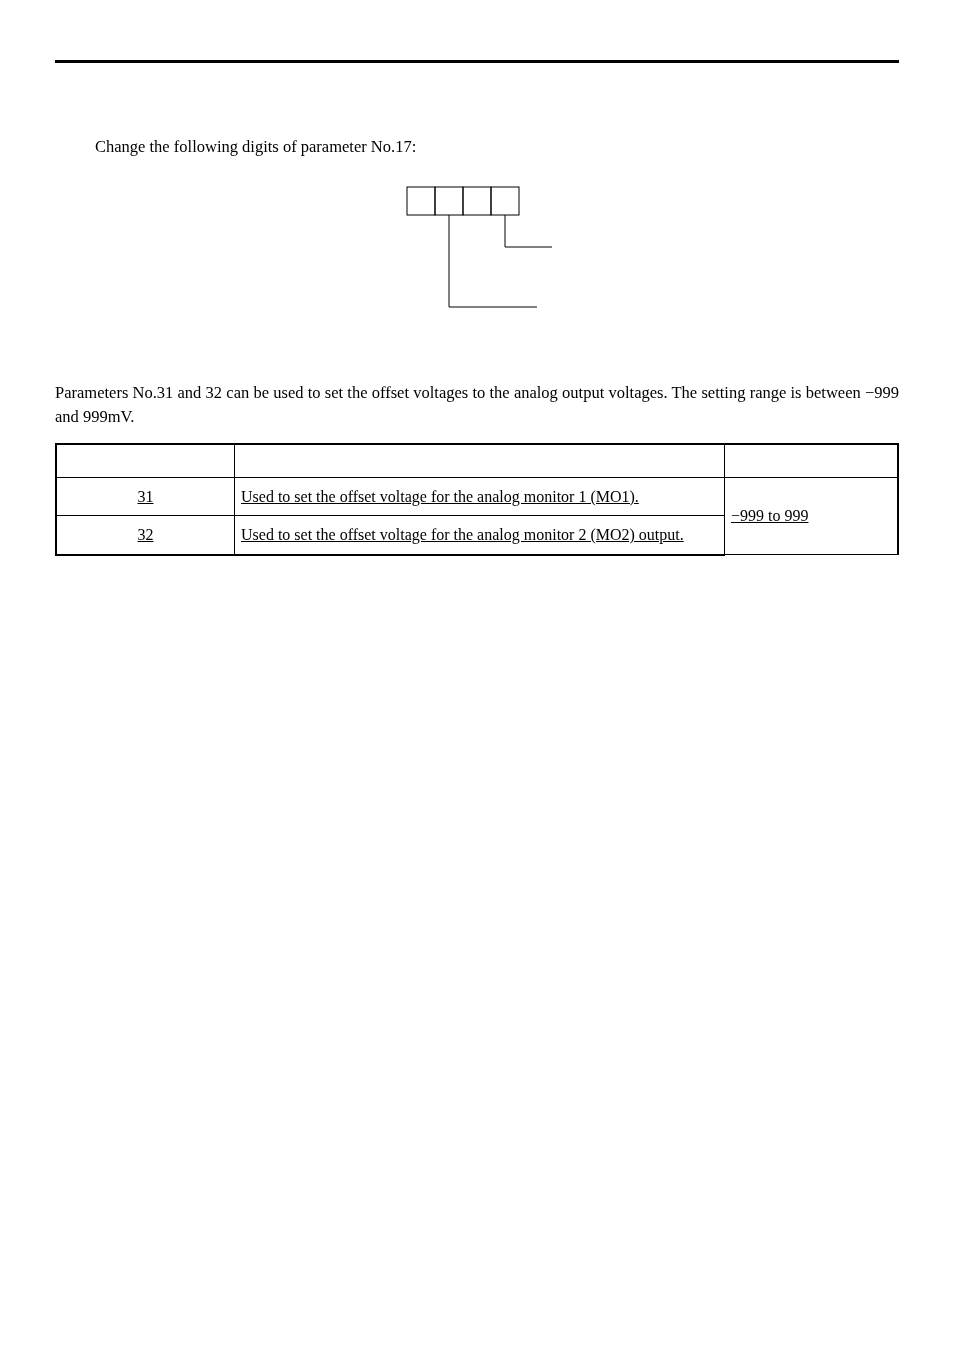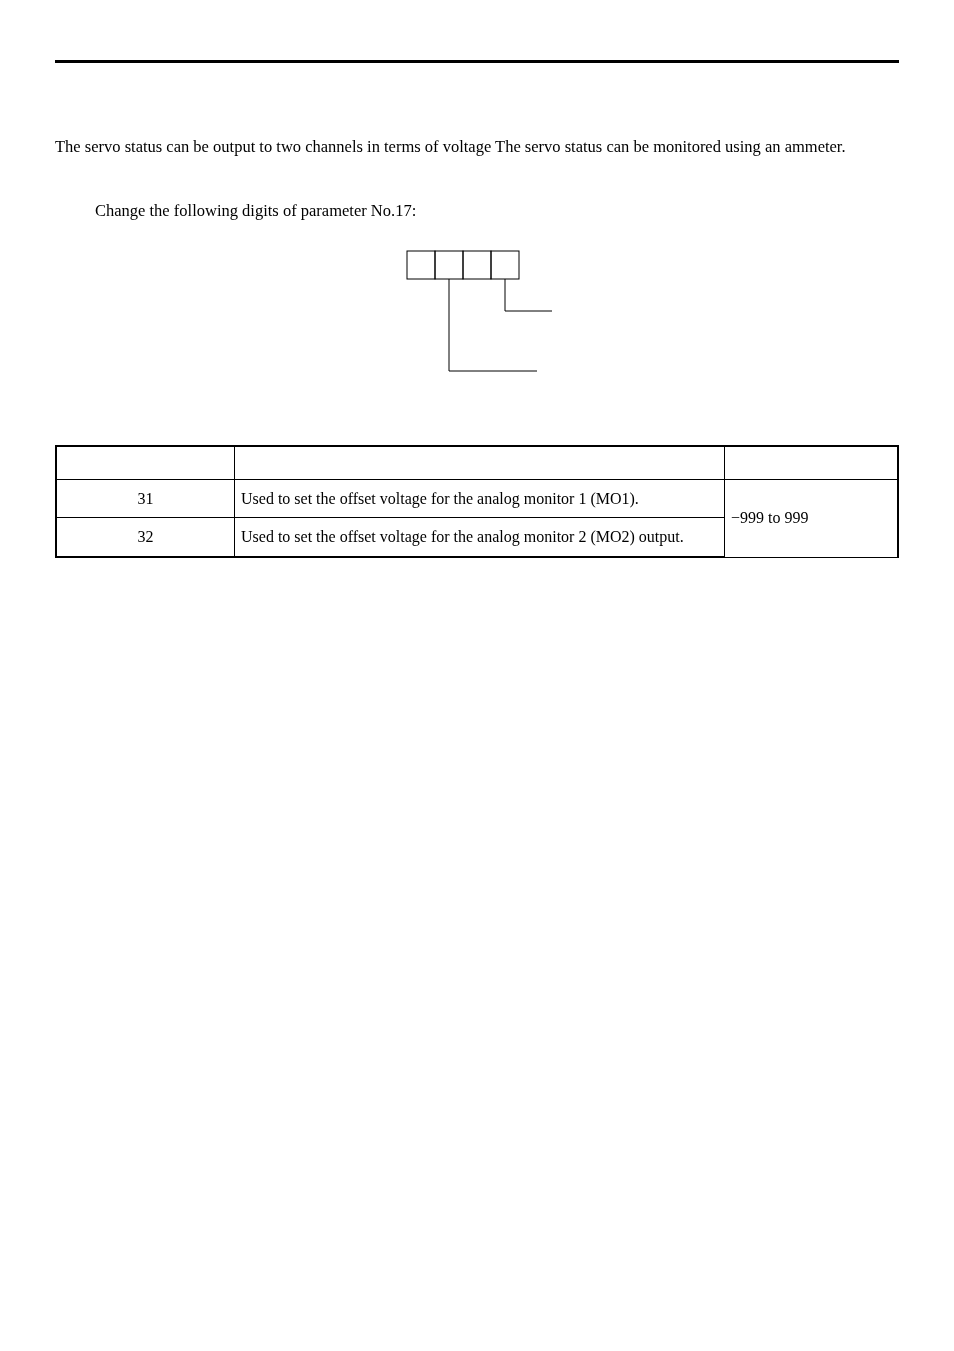--- a/index.html
+++ b/index.html
@@ -39,20 +39,21 @@
   width: 100%;
   font-size: 16px;
 }
 .table th, .table td {
   border-left: 0.5px solid #000;
   border-right: 0.5px solid #000;
   border-bottom: 0.5px solid #000;
   padding: 8px 6px;
   vertical-align: middle;
   line-height: 1.35;
+  text-decoration: underline;
 }
 .table thead th {
   border-top: 2px solid #000;
   font-weight: normal;
   height: 16px;
 }
 .table .leftcol {
   border-left: 2.5px solid #000;
   text-align: center;
   width: 165px;
@@ -66,38 +67,38 @@
   border-bottom: 2px solid #000;
   margin-top: 20px;
 }
 </style>
 </head>
 <body>
 
 <div class="page">
   <div class="top-rule"></div>
 
-  <p class="body">The servo status can be output to two channels in terms of voltage  The servo status can be monitored using an ammeter.</p>
 
   <p class="body indent" style="margin-top:40px;">Change the following digits of parameter No.17:</p>
 
   <svg class="diagram" width="300" height="150" viewBox="0 0 300 150">
     <g fill="none" stroke="#000" stroke-width="1">
       <rect x="80" y="10" width="28" height="28"></rect>
       <rect x="108" y="10" width="28" height="28"></rect>
       <rect x="136" y="10" width="28" height="28"></rect>
       <rect x="164" y="10" width="28" height="28"></rect>
       <line x1="122" y1="38" x2="122" y2="58"></line>
       <line x1="122" y1="58" x2="122" y2="130"></line>
       <line x1="122" y1="130" x2="210" y2="130"></line>
       <line x1="178" y1="38" x2="178" y2="70"></line>
       <line x1="178" y1="70" x2="225" y2="70"></line>
     </g>
   </svg>
 
+  <p class="body">Parameters No.31 and 32 can be used to set the offset voltages to the analog output voltages. The setting range is between −999 and 999mV.</p>
 
   <table class="table">
     <thead>
       <tr>
         <th class="leftcol"></th>
         <th></th>
         <th class="rightcol"></th>
       </tr>
     </thead>
     <tbody>

